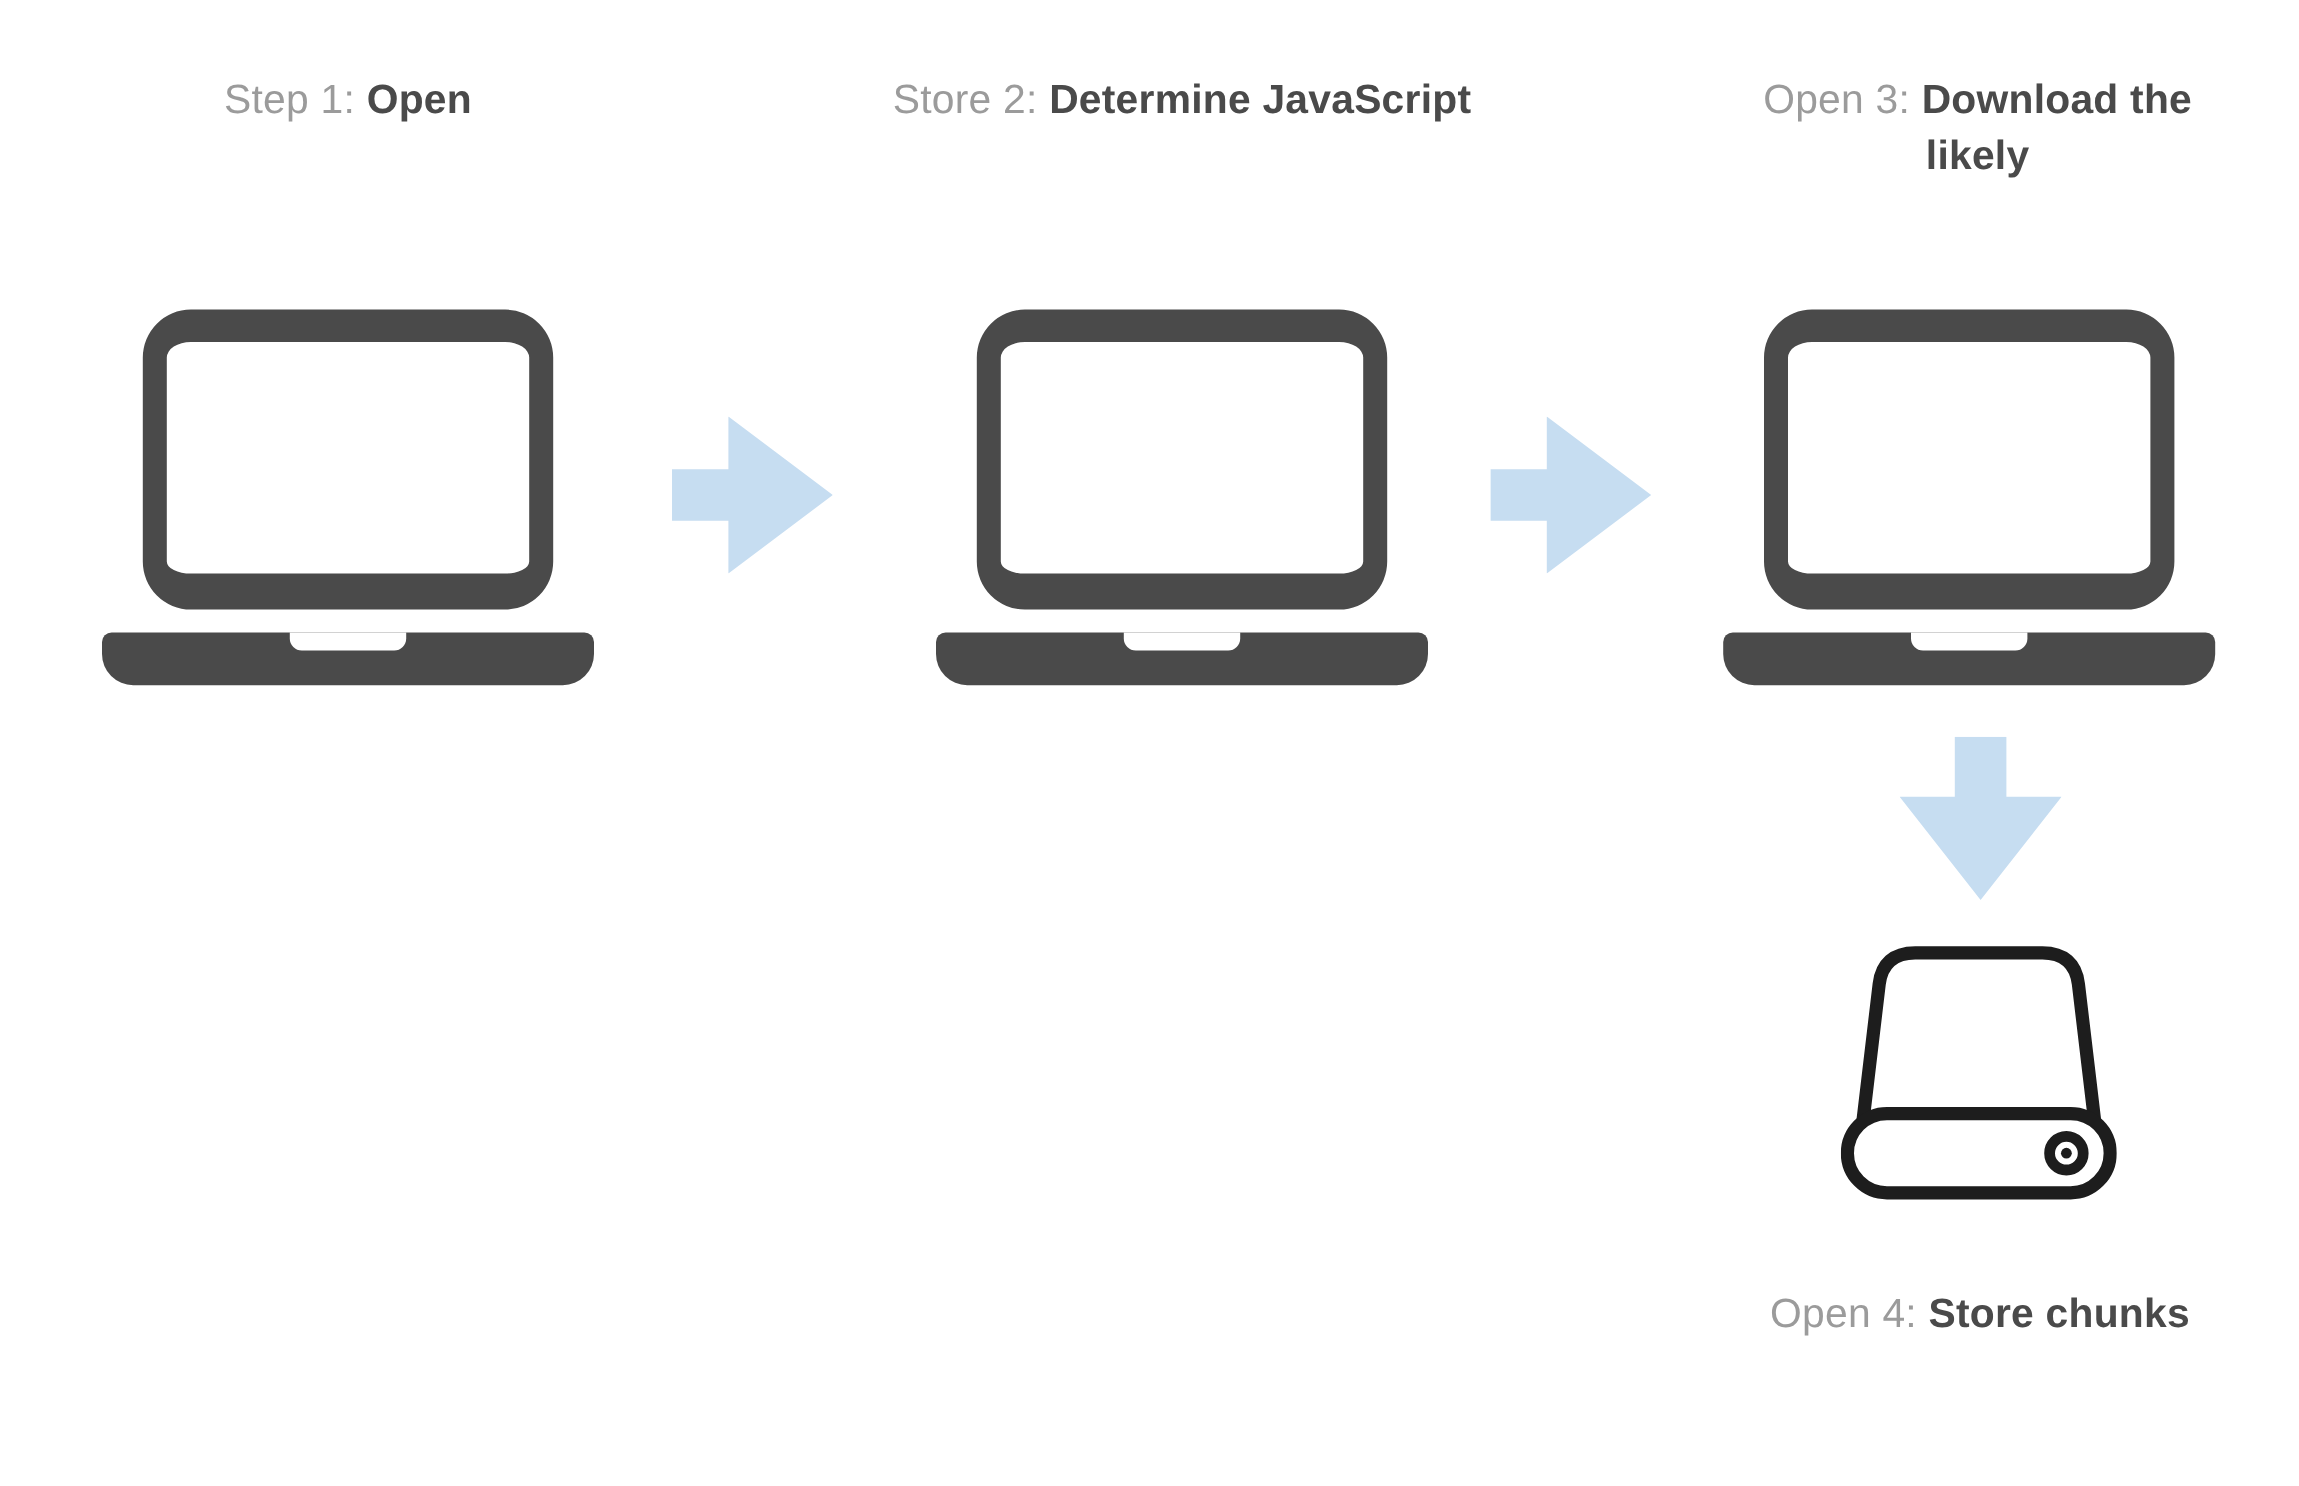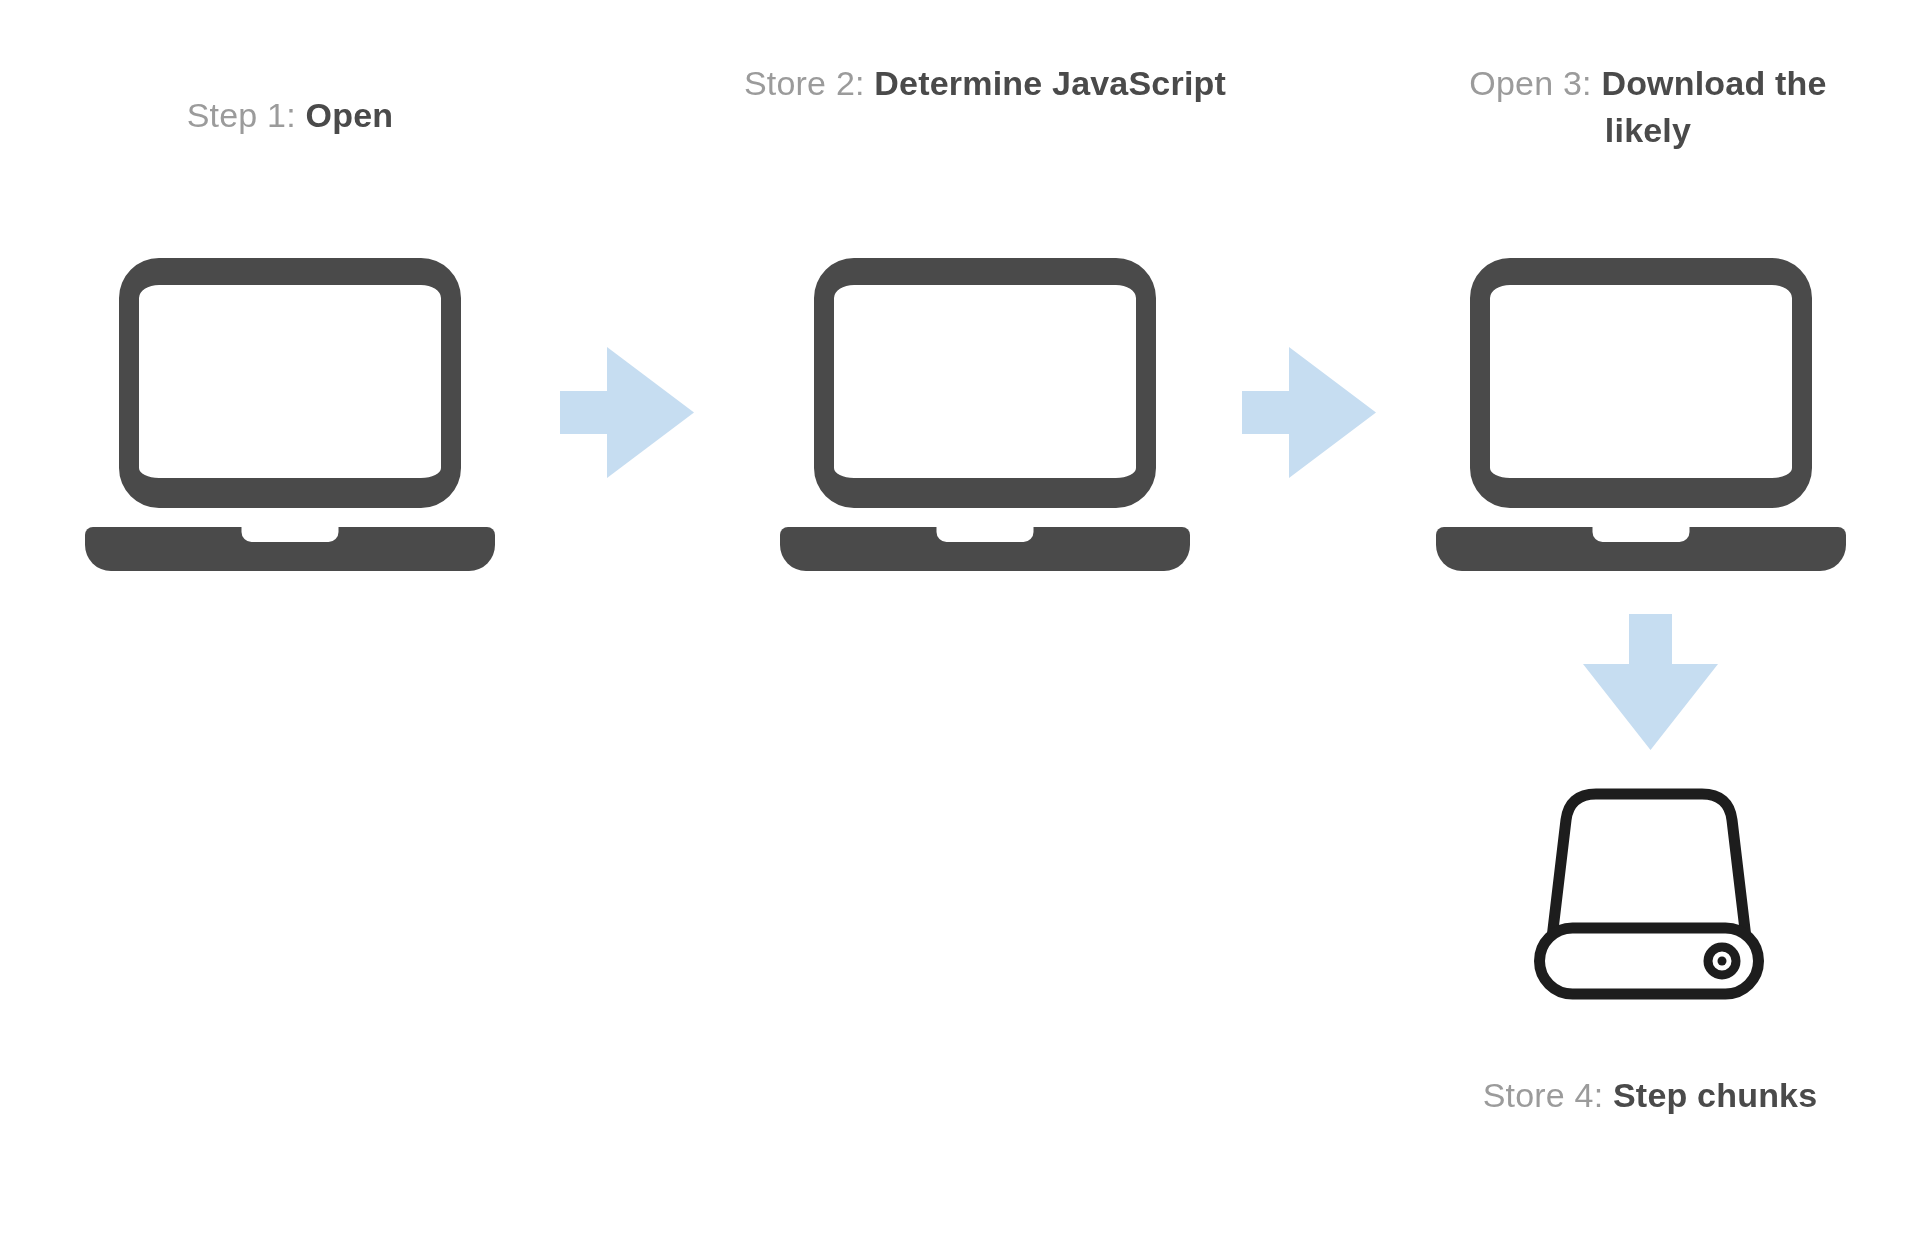--- a/index.html
+++ b/index.html
@@ -45,21 +45,21 @@
     stroke-width:11; stroke-linejoin:round;
   }
   .drive .dot-ring { fill:#ffffff; stroke:var(--drive, #1d1d1d); stroke-width:9; }
   .drive .dot { fill:var(--drive, #1d1d1d); }
 </style>
 </head>
 <body>
 
 <div class="canvas">
 
-  <div class="step-label" style="left:0px; top:60px; width:580px;margin-top:32px;">
+  <div class="step-label" style="left:0px; top:60px; width:580px;">
     <span class="lbl">Step 1:</span>
     <b>Open</b><br>
   </div>
 
   <div class="step-label" style="left:655px; top:60px; width:660px;">
     <span class="lbl">Store 2:</span>
     <b>Determine JavaScript</b><br>
   </div>
 
   <div class="step-label" style="left:1358px; top:60px; width:580px;">
@@ -102,17 +102,17 @@
   </svg>
 
   <svg class="drive" style="left:1534px; top:788px;" width="230" height="214" viewBox="0 0 230 214">
     <path class="outline" d="M62 6 L168 6 C186 6 196 15 198 32 L212 150 L18 150 L32 32 C34 15 44 6 62 6 Z"></path>
     <rect class="outline" x="5.5" y="140" width="219" height="66" rx="33"></rect>
     <circle class="dot-ring" cx="188" cy="173" r="14"></circle>
     <circle class="dot" cx="188" cy="173" r="4.5"></circle>
   </svg>
 
   <div class="step-label" style="left:1360px; top:1072px; width:580px;">
-    <span class="lbl">Store 4:</span>
-    <b>Step chunks</b><br>
+    <span class="lbl">Open 4:</span>
+    <b>Store chunks</b><br>
   </div>
 
 </div>
 
 </body></html>

